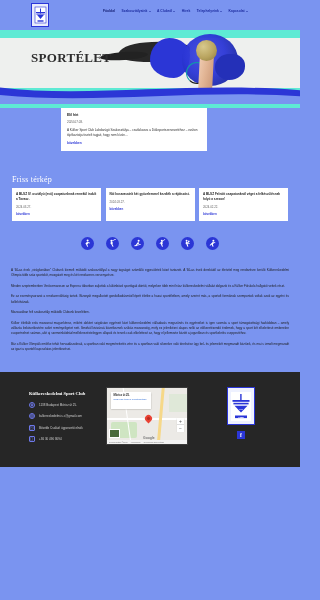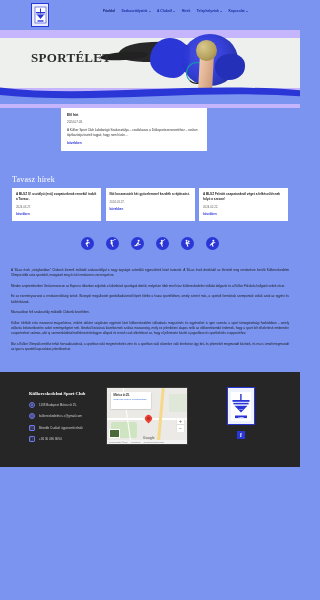--- a/index.html
+++ b/index.html
@@ -34,21 +34,21 @@
     font-size:3.3px;color:#1b2a9e;font-weight:700;
     display:flex;align-items:center;gap:1.2px;cursor:pointer;letter-spacing:.04px;
   }
   .nav-item.active{color:#101a6e;}
   .caret{
     width:0;height:0;border-left:1.3px solid transparent;border-right:1.3px solid transparent;
     border-top:1.7px solid #1b2a9e;display:inline-block;margin-top:.6px;
   }
 
   
-  .hero{position:relative;height:78px;background:#c4b5fd;overflow:hidden;}
+  .hero{position:relative;height:78px;background:#5eead4;overflow:hidden;}
   .hero-white{
     position:absolute;left:0;right:0;top:8px;height:50px;background:#eef0ee;
   }
   .hero-title{
     position:absolute;left:31px;top:20px;z-index:6;
     font-family:"Liberation Serif",serif;font-weight:700;
     font-size:13px;letter-spacing:.3px;color:#2d2d2d;
   }
   .brush{position:absolute;z-index:4;}
   .brush-black{
@@ -266,21 +266,21 @@
   <div class="featured-wrap">
     <div class="featured">
       <div class="f-title">Elil hírt</div>
       <div class="f-date">2024.07.03.</div>
       <div class="f-body">A Külker Sport Club Labdarúgó Szakosztálya – csatlakozva a Diáksportszervezetéhez – ezúton tájékoztatja tisztelt tagjait, hogy nem kíván...</div>
       <div class="f-more">bővebben</div>
     </div>
   </div>
 
   <div class="news-sec">
-    <div class="news-head">Tavasz hírek</div>
+    <div class="news-head">Friss térkép</div>
     <div class="news-grid">
       <div class="news-card">
         <div class="n-title">A BLSZ IV. osztályú (evő) csapatunknak remekül indult a Tavasz.</div>
         <div class="n-date">2024.03.27.</div>
         <div class="n-more">bővebben</div>
       </div>
       <div class="news-card">
         <div class="n-title">Női kosarasaink két győzelemmel kezdték a rájátszást.</div>
         <div class="n-date">2024.03.27.</div>
         <div class="n-more">bővebben</div>

